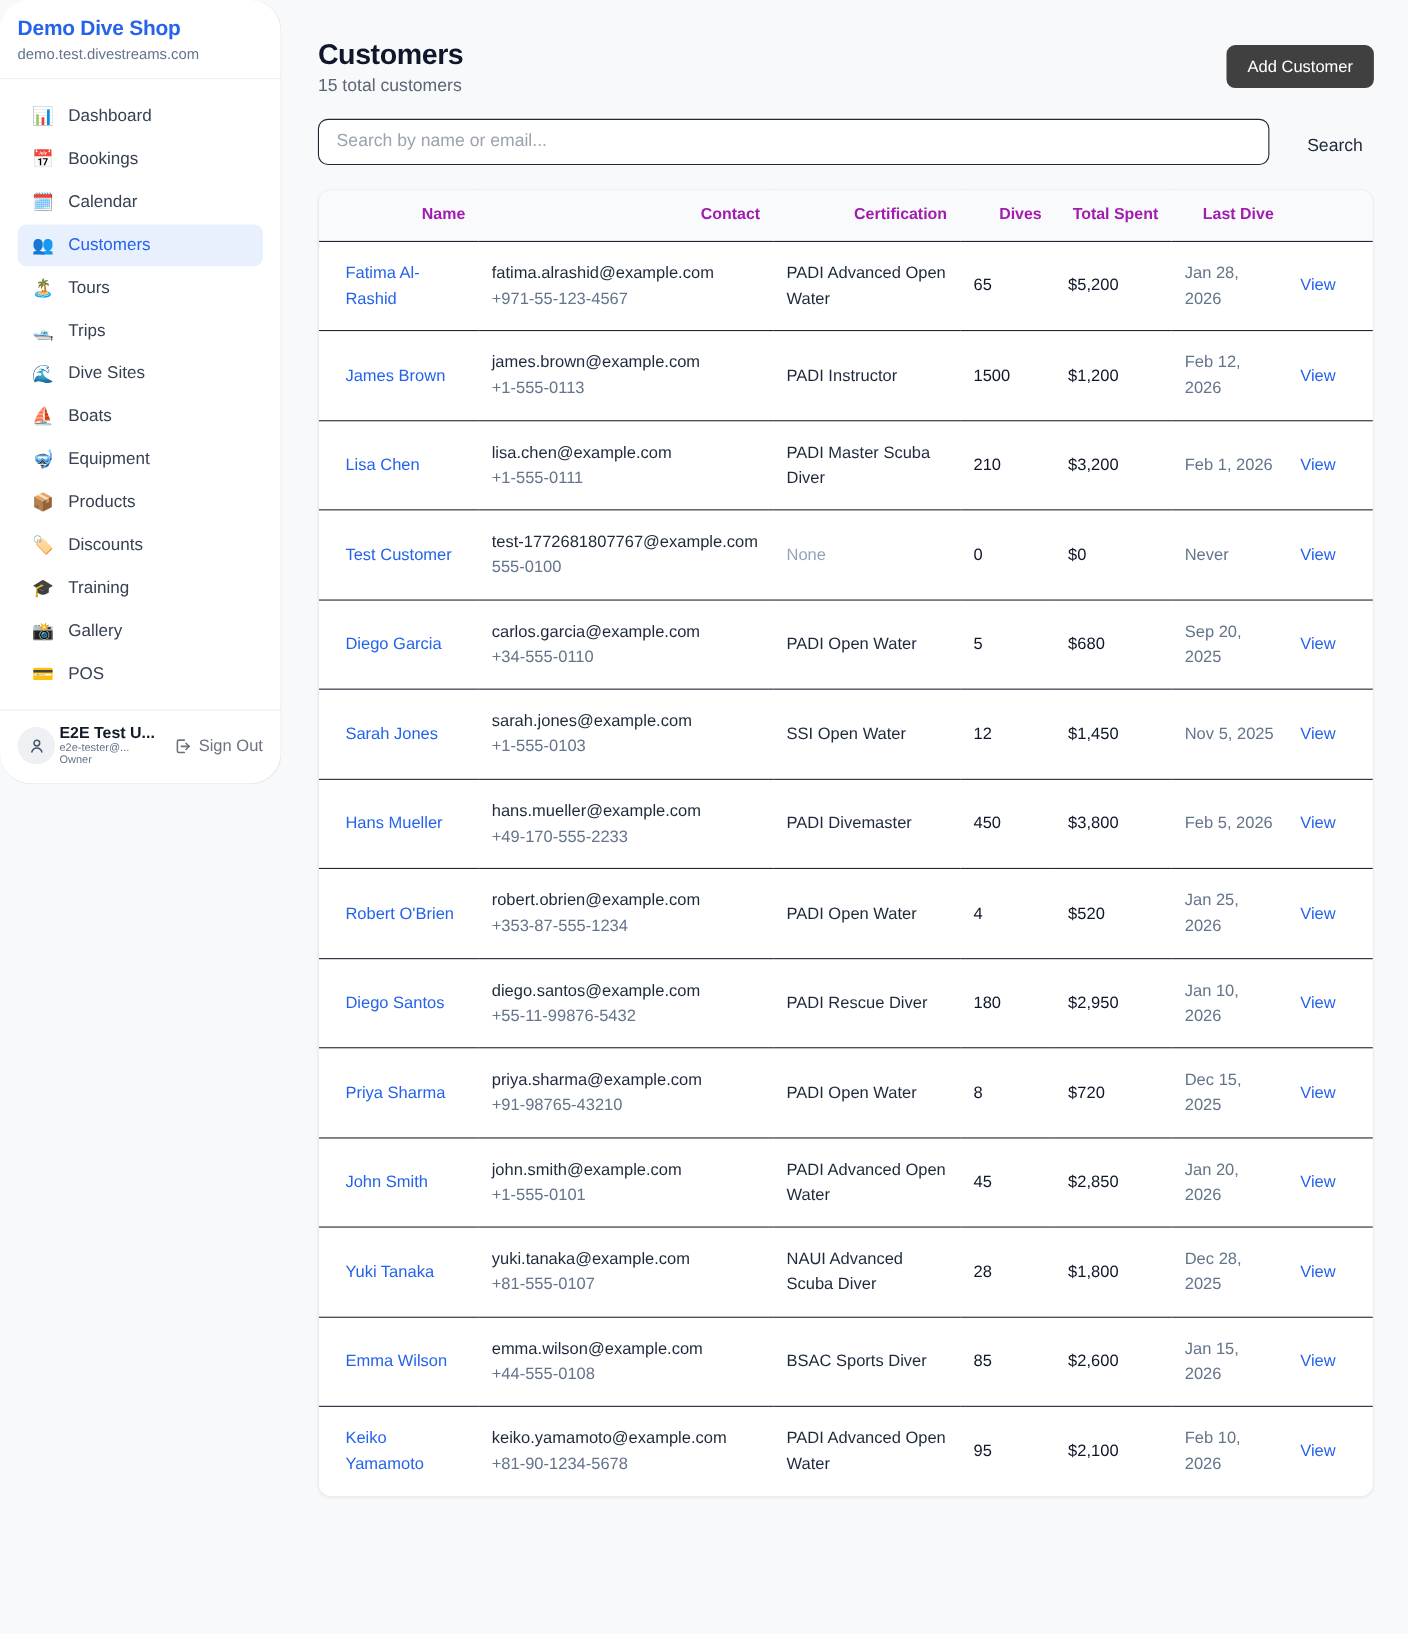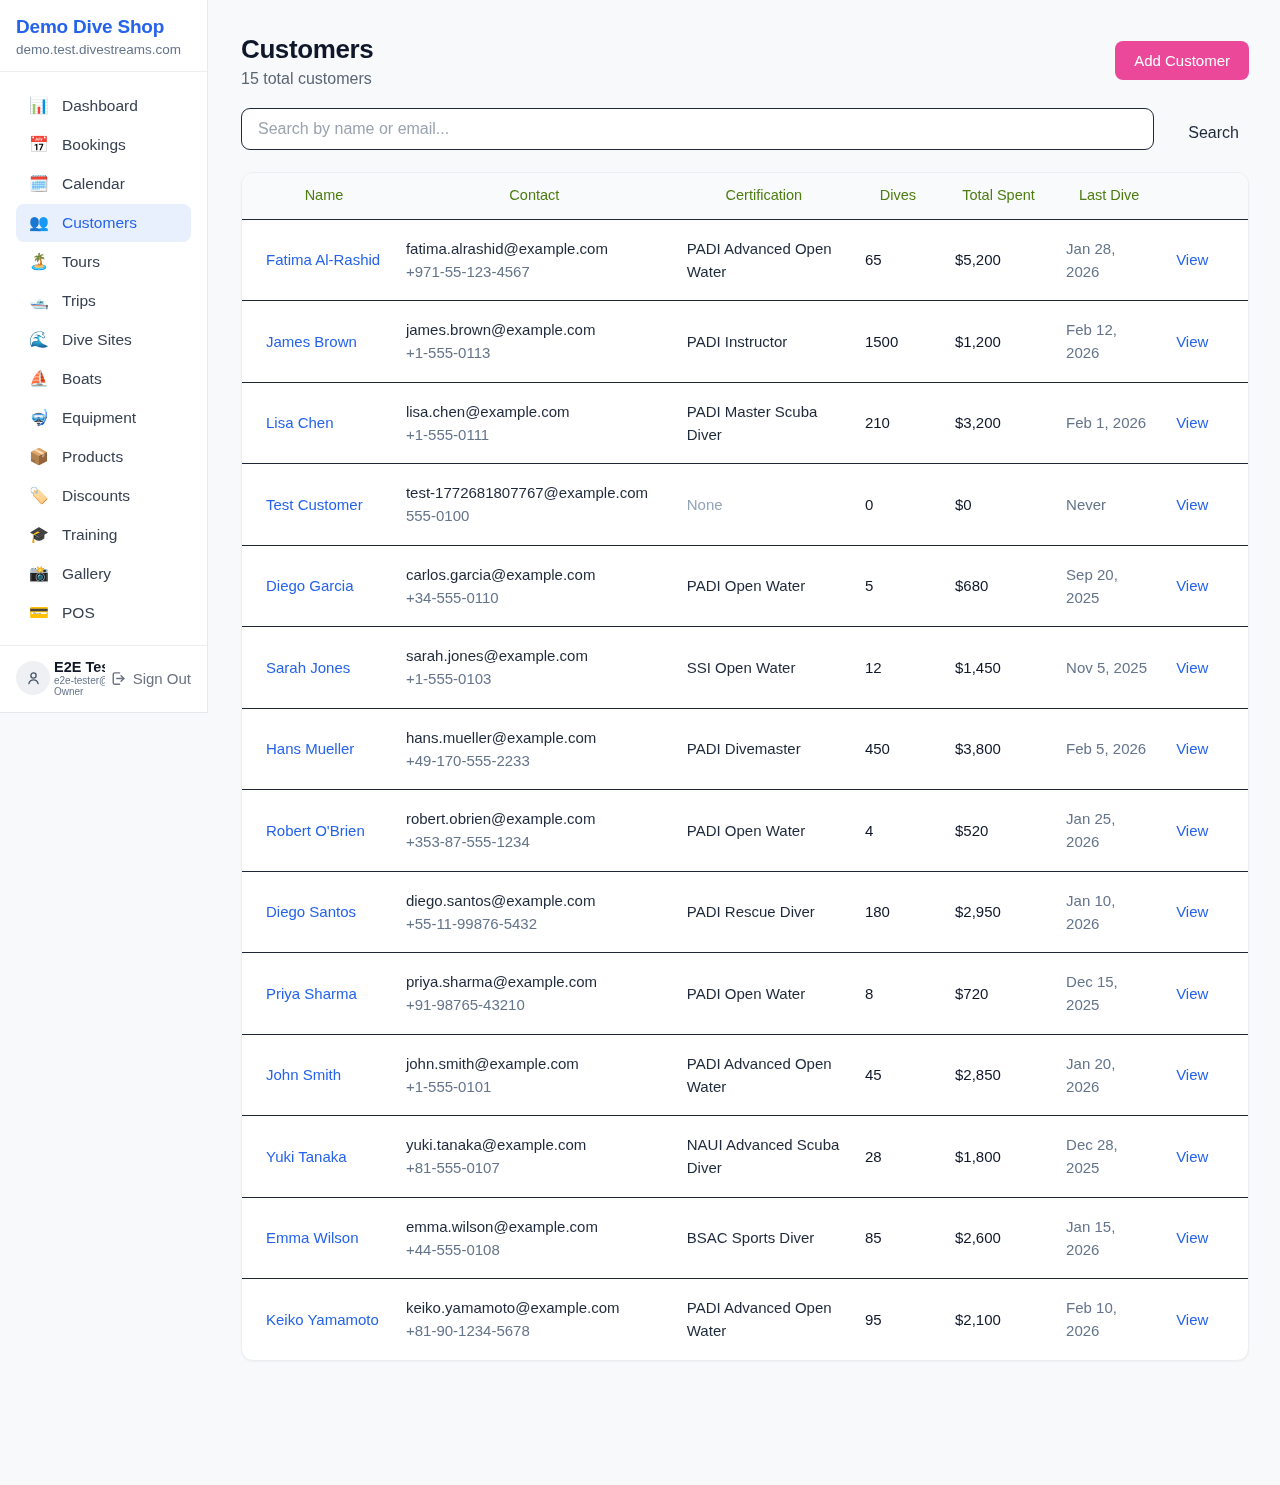--- a/index.html
+++ b/index.html
@@ -7,22 +7,22 @@
   body {
     font-family:"Liberation Sans", sans-serif;
     background:#f8f9fa;
     color:#0f172a;
     min-height:1485px;
   }
   .app { display:flex; align-items:flex-start; }
 
   
   .sidebar {
-    width:208px; background:#ffffff; flex-shrink:0;
-    border-right:1px solid #e7e9ec; border-bottom:1px solid #e7e9ec;
+    width:256px; background:#ffffff; flex-shrink:0;
+    border-right:1px solid #e7e9ec; border-bottom:1px solid #e7e9ec;border-radius:28px;
   }
   .brand { padding:16px 16px 14px 16px; border-bottom:1px solid #eceef1; }
   .brand-name { color:#2563eb; font-size:19px; font-weight:700; letter-spacing:-.2px; cursor:pointer; }
   .brand-domain { color:#64748b; font-size:13.5px; margin-top:4px; }
   .nav { padding:14px 0 12px 0; }
   .nav-item {
     display:flex; align-items:center; gap:12px;
     margin:1px 16px; padding:10px 13px; border-radius:8px;
     font-size:15.5px; color:#374151; cursor:pointer;
   }
@@ -45,21 +45,21 @@
     display:flex; align-items:center; gap:7px; background:none; border:none;
     color:#6b7280; font-size:15px; font-family:inherit; cursor:pointer; flex-shrink:0;
   }
 
   
   .main { flex:1; padding:34px 31px 32px 33px; min-width:0; }
   .page-header { display:flex; align-items:flex-start; justify-content:space-between; }
   .page-title { font-size:26px; font-weight:700; color:#0f172a; letter-spacing:-.4px; }
   .page-subtitle { font-size:16px; color:#5b6675; margin-top:5px; }
   .btn-primary {
-    background:#ec4899; color:#ffffff; border:none; border-radius:8px;
+    background:#404040; color:#ffffff; border:none; border-radius:8px;
     padding:11px 19px; font-size:15px; font-weight:500; font-family:inherit; cursor:pointer;
     margin-top:7px;
   }
   .search-row { display:flex; align-items:flex-end; margin-top:20px; gap:24px; }
   .search-input {
     flex:1; height:42px; border:1px solid #1f2937; border-radius:9px;
     padding:0 16px; font-size:16px; font-family:inherit; background:#fff; color:#0f172a;
   }
   .search-input::placeholder { color:#9aa3af; }
   .search-btn {
@@ -68,21 +68,21 @@
   }
 
   
   .card {
     margin-top:22px; background:#ffffff; border:1px solid #ebedf0; border-radius:12px;
     box-shadow:0 1px 2px rgba(16,24,40,.04); overflow:hidden;
   }
   table { width:100%; border-collapse:collapse; table-layout:fixed; }
   thead tr { background:#f8fafc; border-bottom:1px solid #1e2733; }
   th {
-    text-align:center; font-size:14.5px; font-weight:400; color:#4d7c0f;
+    text-align:right; font-size:14.5px; font-weight:700; color:#a21caf;
     padding:13px 12px; line-height:1.35; vertical-align:middle;
   }
   tbody tr { border-bottom:1px solid #1e2733; }
   tbody tr:last-child { border-bottom:none; }
   td { padding:17px 12px; font-size:15px; line-height:1.55; vertical-align:middle; }
   th:first-child, td:first-child { padding-left:24px; }
   th:last-child, td:last-child { padding-right:24px; }
   .cell-name a, .view-link { color:#2563eb; text-decoration:none; font-weight:500; cursor:pointer; }
   .cell-email { color:#1e293b; overflow-wrap:anywhere; }
   .cell-phone { color:#64748b; }

